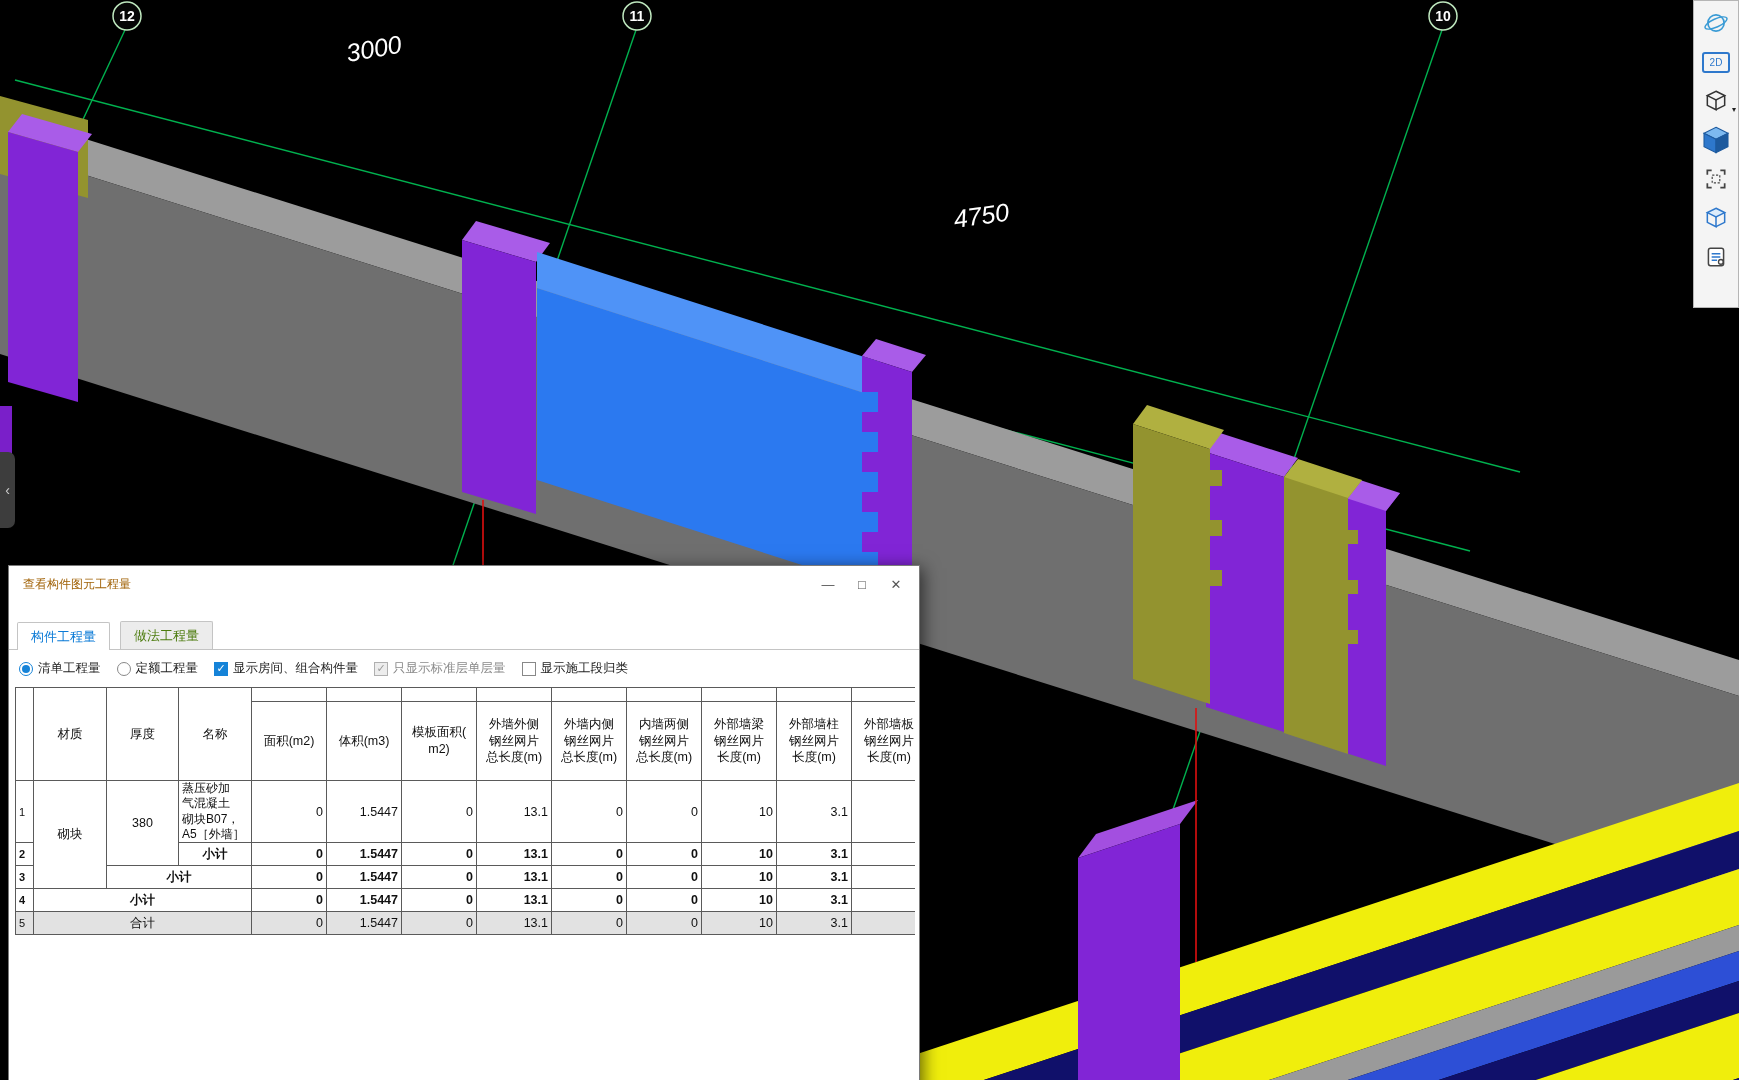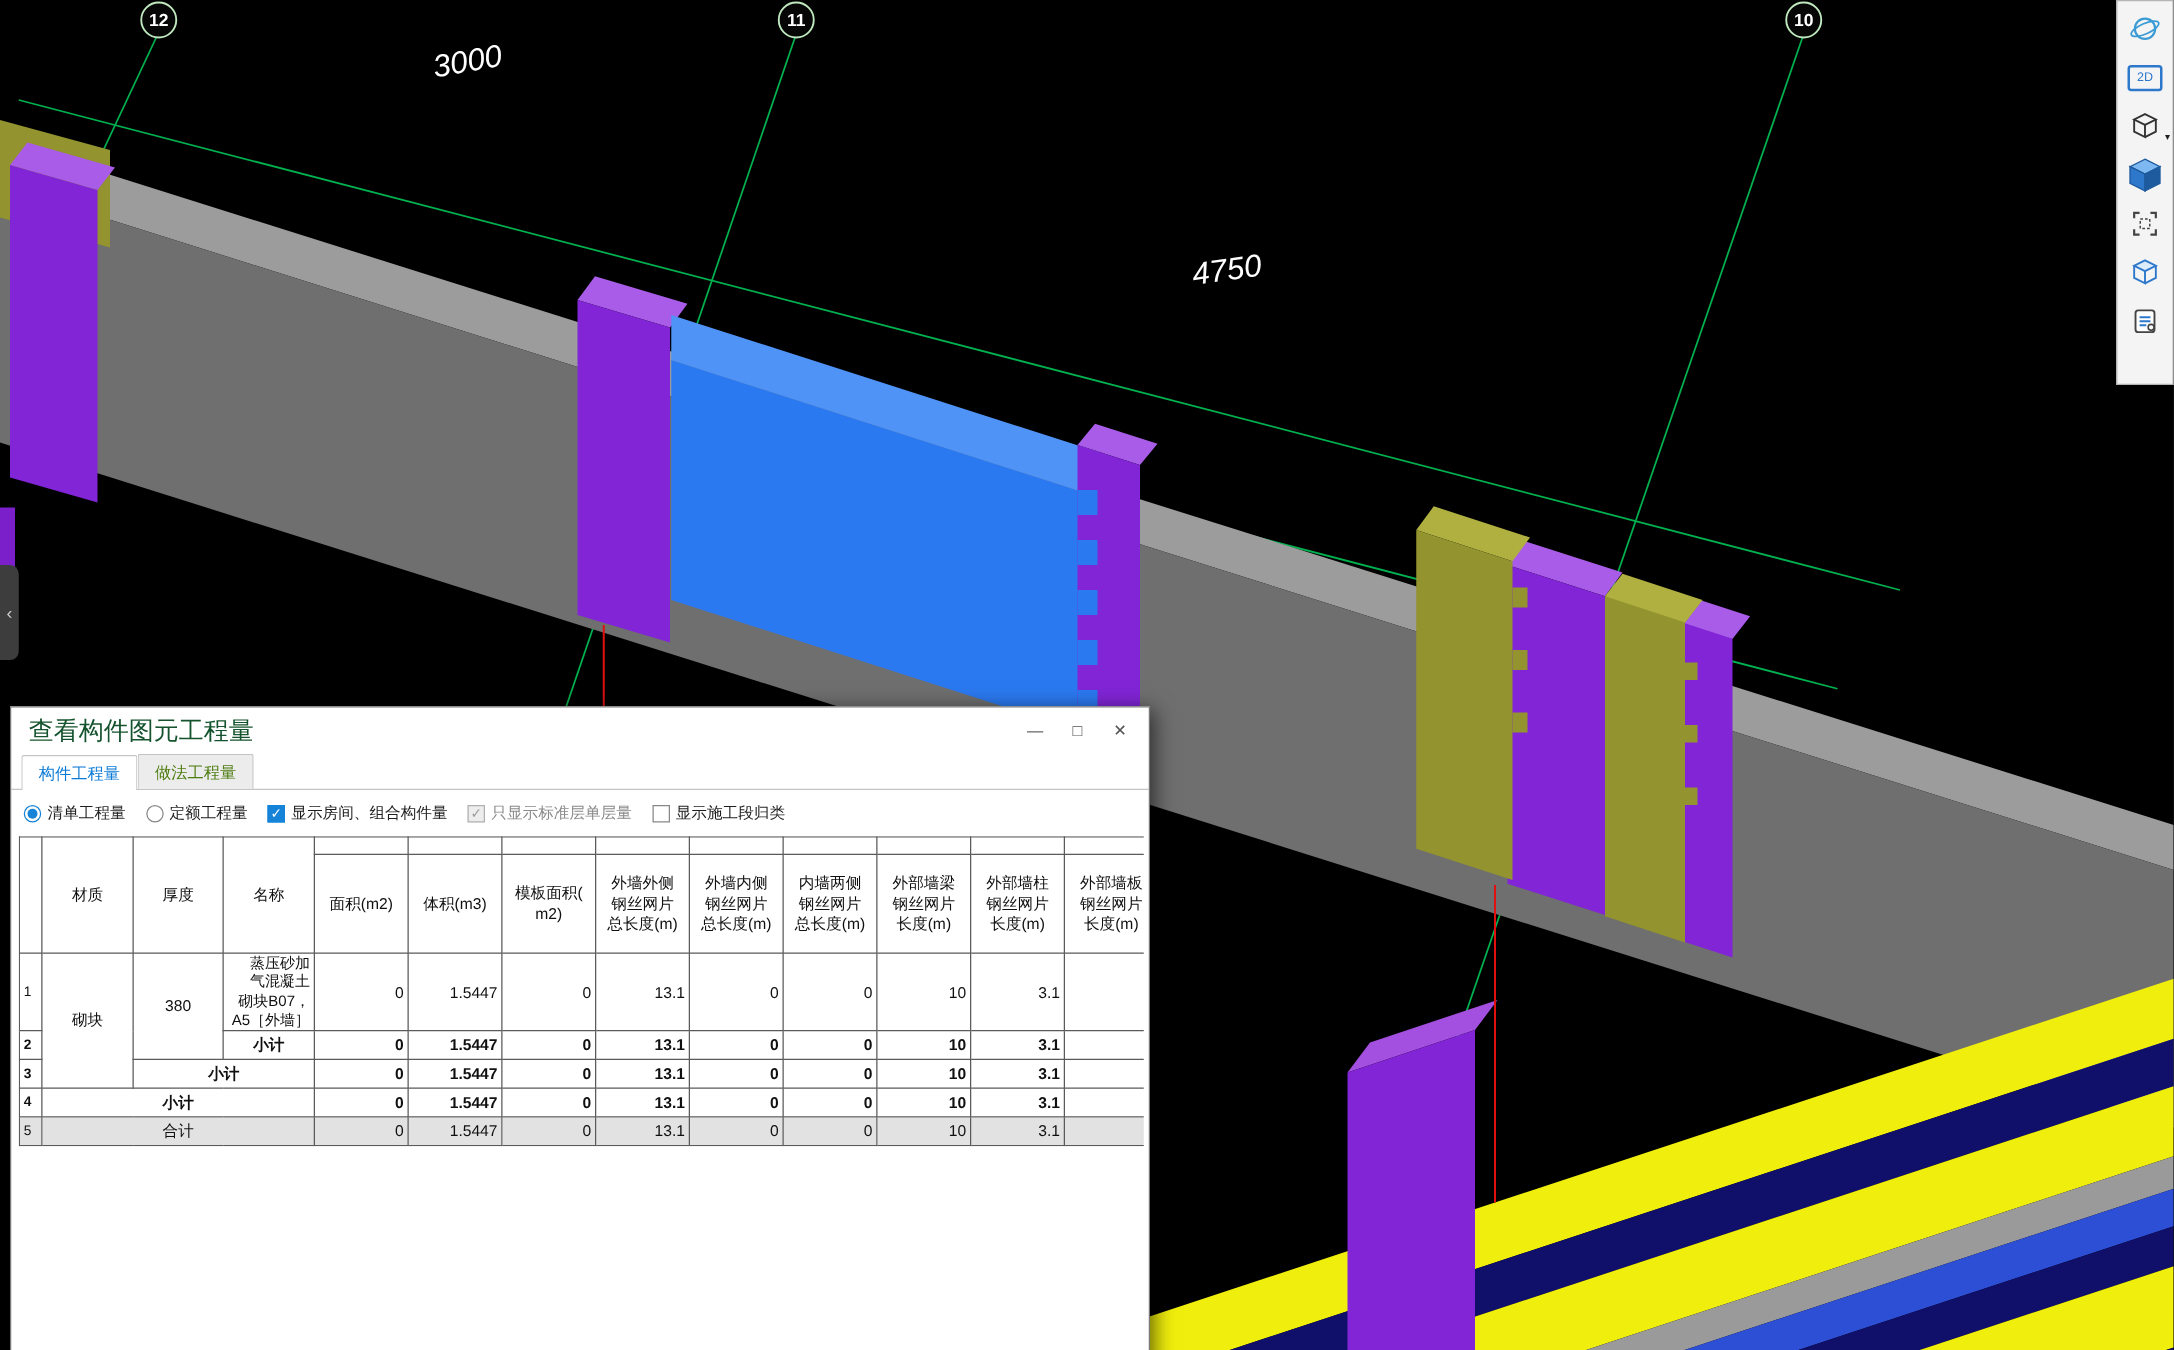--- a/index.html
+++ b/index.html
@@ -32,26 +32,26 @@
   .dd-arrow { position:absolute; right:-3px; bottom:4px; font-size:8px; color:#222; cursor:pointer; }
 
   
   .dialog {
     position:absolute; left:8px; top:565px; width:912px; height:545px;
     background:#fff; border:1px solid #7a7a7a; box-sizing:border-box;
     box-shadow:3px 3px 16px rgba(0,0,0,.6); z-index:4; color:#111;
   }
   .titlebar { height:36px; display:flex; align-items:center;
     justify-content:space-between; padding:0 8px 0 14px; }
-  .title { font-size:20px; color:#14532d; }
+  .title { font-size:12px; color:#a16207; }
   .winbtns { display:flex; gap:4px; }
   .winbtn { width:30px; height:24px; display:flex; align-items:center;
     justify-content:center; color:#555; font-size:13px; cursor:pointer; }
-  .tabs { display:flex; gap:0; padding-left:8px; border-bottom:1px solid #c4c4c4;
-    height:29px; align-items:flex-end; }
+  .tabs { display:flex; gap:10px; padding-left:8px; border-bottom:1px solid #c4c4c4;
+    height:29px; align-items:flex-end;margin-top:18px; }
   .tab { padding:5px 13px 4px; font-size:13px; border:1px solid #c4c4c4;
     border-bottom:none; background:#ececec; color:#4d7c0f; cursor:pointer;
     border-radius:2px 2px 0 0; }
   .tab.active { background:#fff; color:#0a7ad6; position:relative; top:1px; }
 
   .opts { display:flex; align-items:center; gap:16px; padding:10px 10px 8px;
     font-size:12.5px; color:#1d1d1d; }
   .opt { display:flex; align-items:center; gap:5px; cursor:pointer; }
   .opt.disabled { color:#8a8a8a; }
   .radio { width:14px; height:14px; border-radius:50%; border:1px solid #888;
@@ -71,21 +71,21 @@
     overflow:hidden; background-clip:padding-box; }
   table.qty thead th { font-weight:normal; background:#fff; text-align:center; }
   table.qty th.numh { font-weight:normal; white-space:pre-line; line-height:1.35; }
   tr.strip th { height:13px; padding:0; }
   tr.hlabels th { height:78px; }
   td.numcol, th.numcol { padding:0 1px; font-size:11px; text-align:left; font-weight:normal; }
   tr.r1 { height:74px; }
   table.qty tbody tr { height:23px; }
   td.val { text-align:right; padding-right:4px; }
   td.ctr { text-align:center; }
-  .namecell { font-size:12px; line-height:1.28; padding:1px 2px; white-space:pre-line; text-align:right; }
+  .namecell { font-size:12px; line-height:1.28; padding:1px 2px; white-space:pre-line; text-align:left; }
   tr.bold td { font-weight:bold; }
   tr.total td { background:#e2e2e2; font-weight:normal; }
 </style>
 </head>
 <body>
 
 <div class="screen">
 
   <svg class="scene" width="1739" height="1080" viewBox="0 0 1739 1080">
 

